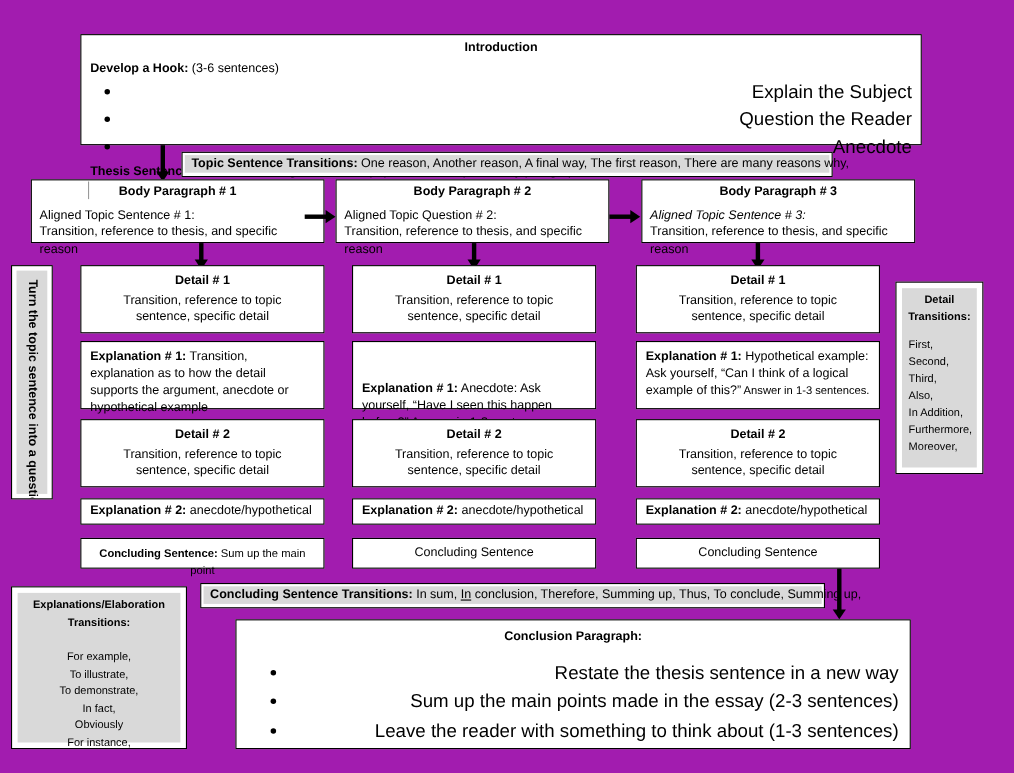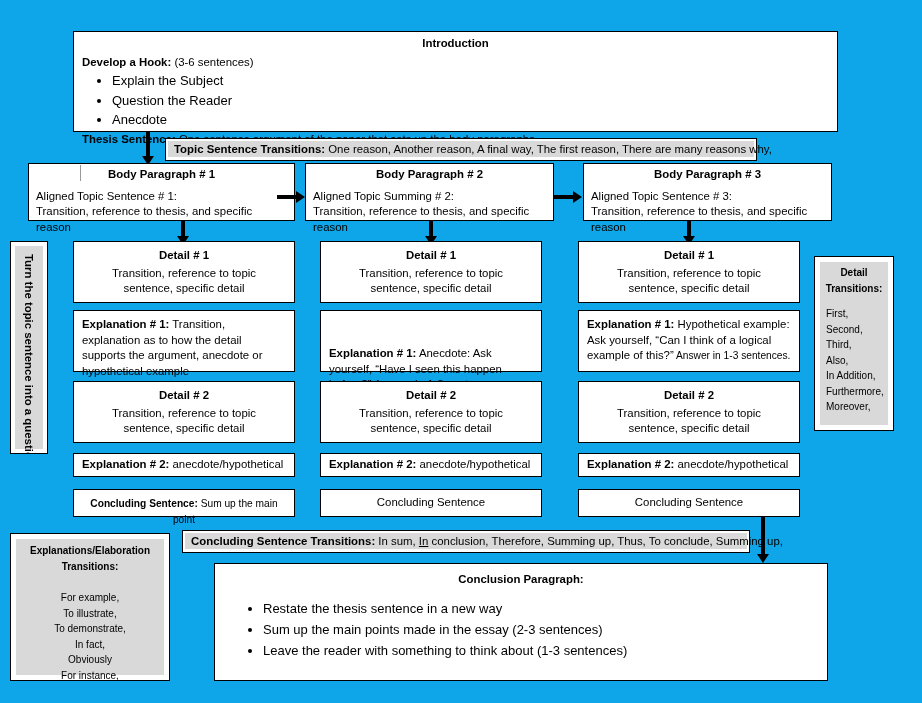--- a/index.html
+++ b/index.html
@@ -11,21 +11,21 @@
     width: 922px;
     height: 703px;
     font-family: "Liberation Sans", sans-serif;
     color: #000000;
     overflow: hidden;
   }
   #canvas {
     position: relative;
     width: 922px;
     height: 703px;
-    background: #0ea5e9;
+    background: #a21caf;
   }
   .box {
     position: absolute;
     box-sizing: border-box;
     border: 1.6px solid #000;
     background: #ffffff;
     font-size: 11.4px;
     line-height: 1.38;
     color: #000;
   }
@@ -70,21 +70,22 @@
     position: absolute;
     background: #9a9a9a;
   }
   ul.bul {
     margin: 2px 0 0 0;
     padding-left: 30px;
     list-style-type: disc;
   }
   ul.bul li {
     margin: 1.5px 0;
-    font-size: 13px;
+    font-size: 17px;
+    text-align: right;
   }
   .pad {
     padding: 5px 7px;
   }
   .vert-wrap {
     position: absolute;
     box-sizing: border-box;
     border: 1.6px solid #000;
     background: #ffffff;
     overflow: hidden;
@@ -149,29 +150,29 @@
       <div class="ctr b">Body Paragraph # 1</div>
       <div style="margin-top:6px;">Aligned Topic Sentence # 1:</div>
       <div>Transition, reference to thesis, and specific reason</div>
     </div>
   </div>
   <div class="thinline" style="left:80px; top:165px; width:1px; height:16px;"></div>
 
   <div class="box" style="left:305px; top:163px; width:249px; height:58px;">
     <div style="padding:3px 7px 0 7px;">
       <div class="ctr b">Body Paragraph # 2</div>
-      <div style="margin-top:6px;">Aligned Topic Summing # 2:</div>
+      <div style="margin-top:6px;">Aligned Topic Question # 2:</div>
       <div>Transition, reference to thesis, and specific reason</div>
     </div>
   </div>
 
   <div class="box" style="left:583px; top:163px; width:249px; height:58px;">
     <div style="padding:3px 7px 0 7px;">
       <div class="ctr b">Body Paragraph # 3</div>
-      <div style="margin-top:6px;">Aligned Topic Sentence # 3:</div>
+      <div style="margin-top:6px;font-style:italic;">Aligned Topic Sentence # 3:</div>
       <div>Transition, reference to thesis, and specific reason</div>
     </div>
   </div>
 
   <div class="arrow-h" style="left:277px; top:195px; width:20px; height:4px;"></div>
   <div class="arrow-head-right" style="left:296px; top:191px;"></div>
 
   <div class="arrow-h" style="left:554px; top:195px; width:20px; height:4px;"></div>
   <div class="arrow-head-right" style="left:573px; top:191px;"></div>
 

